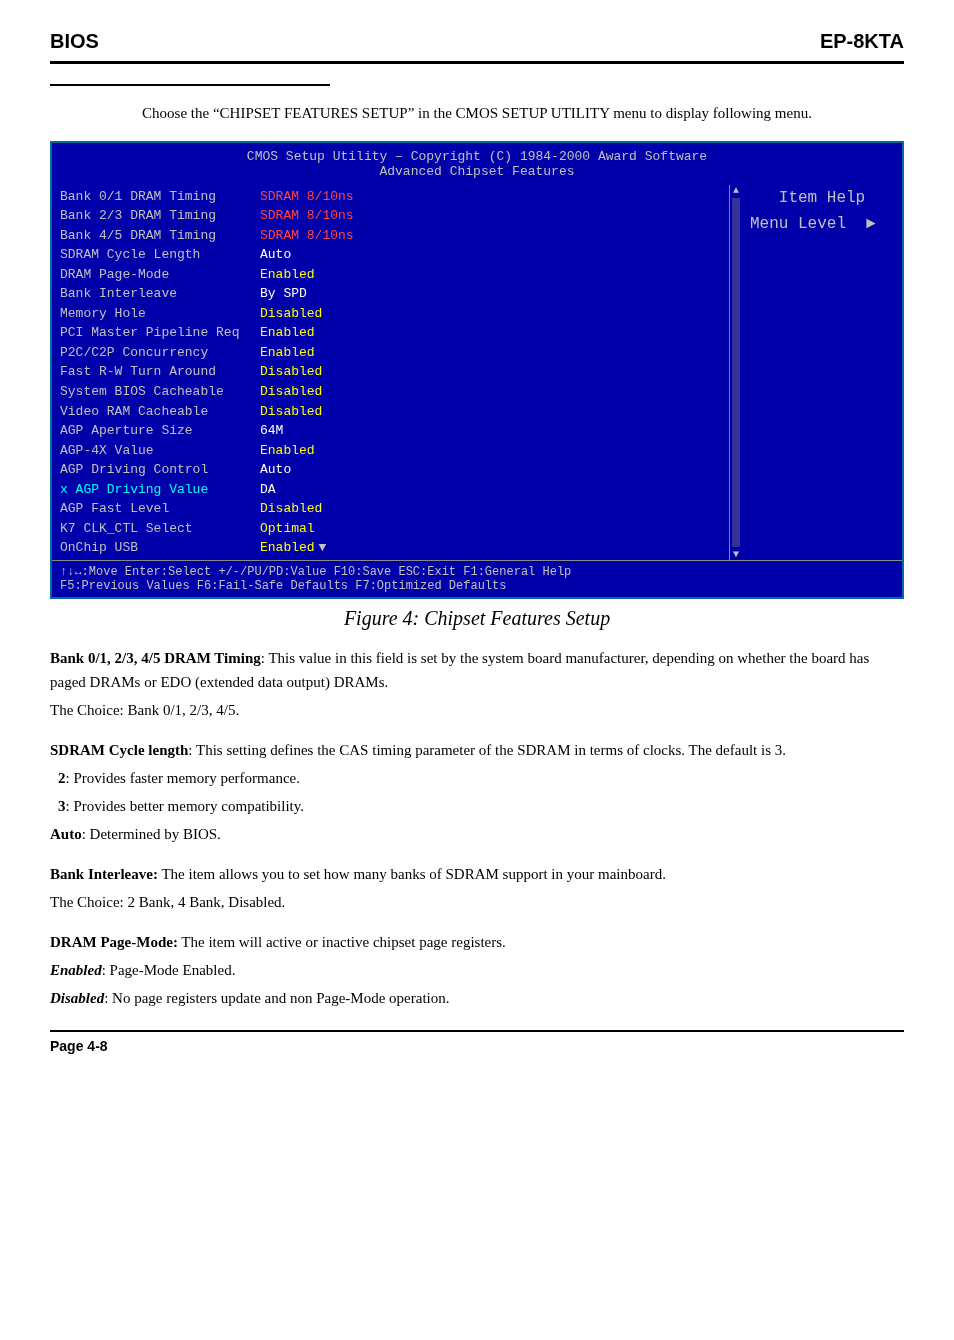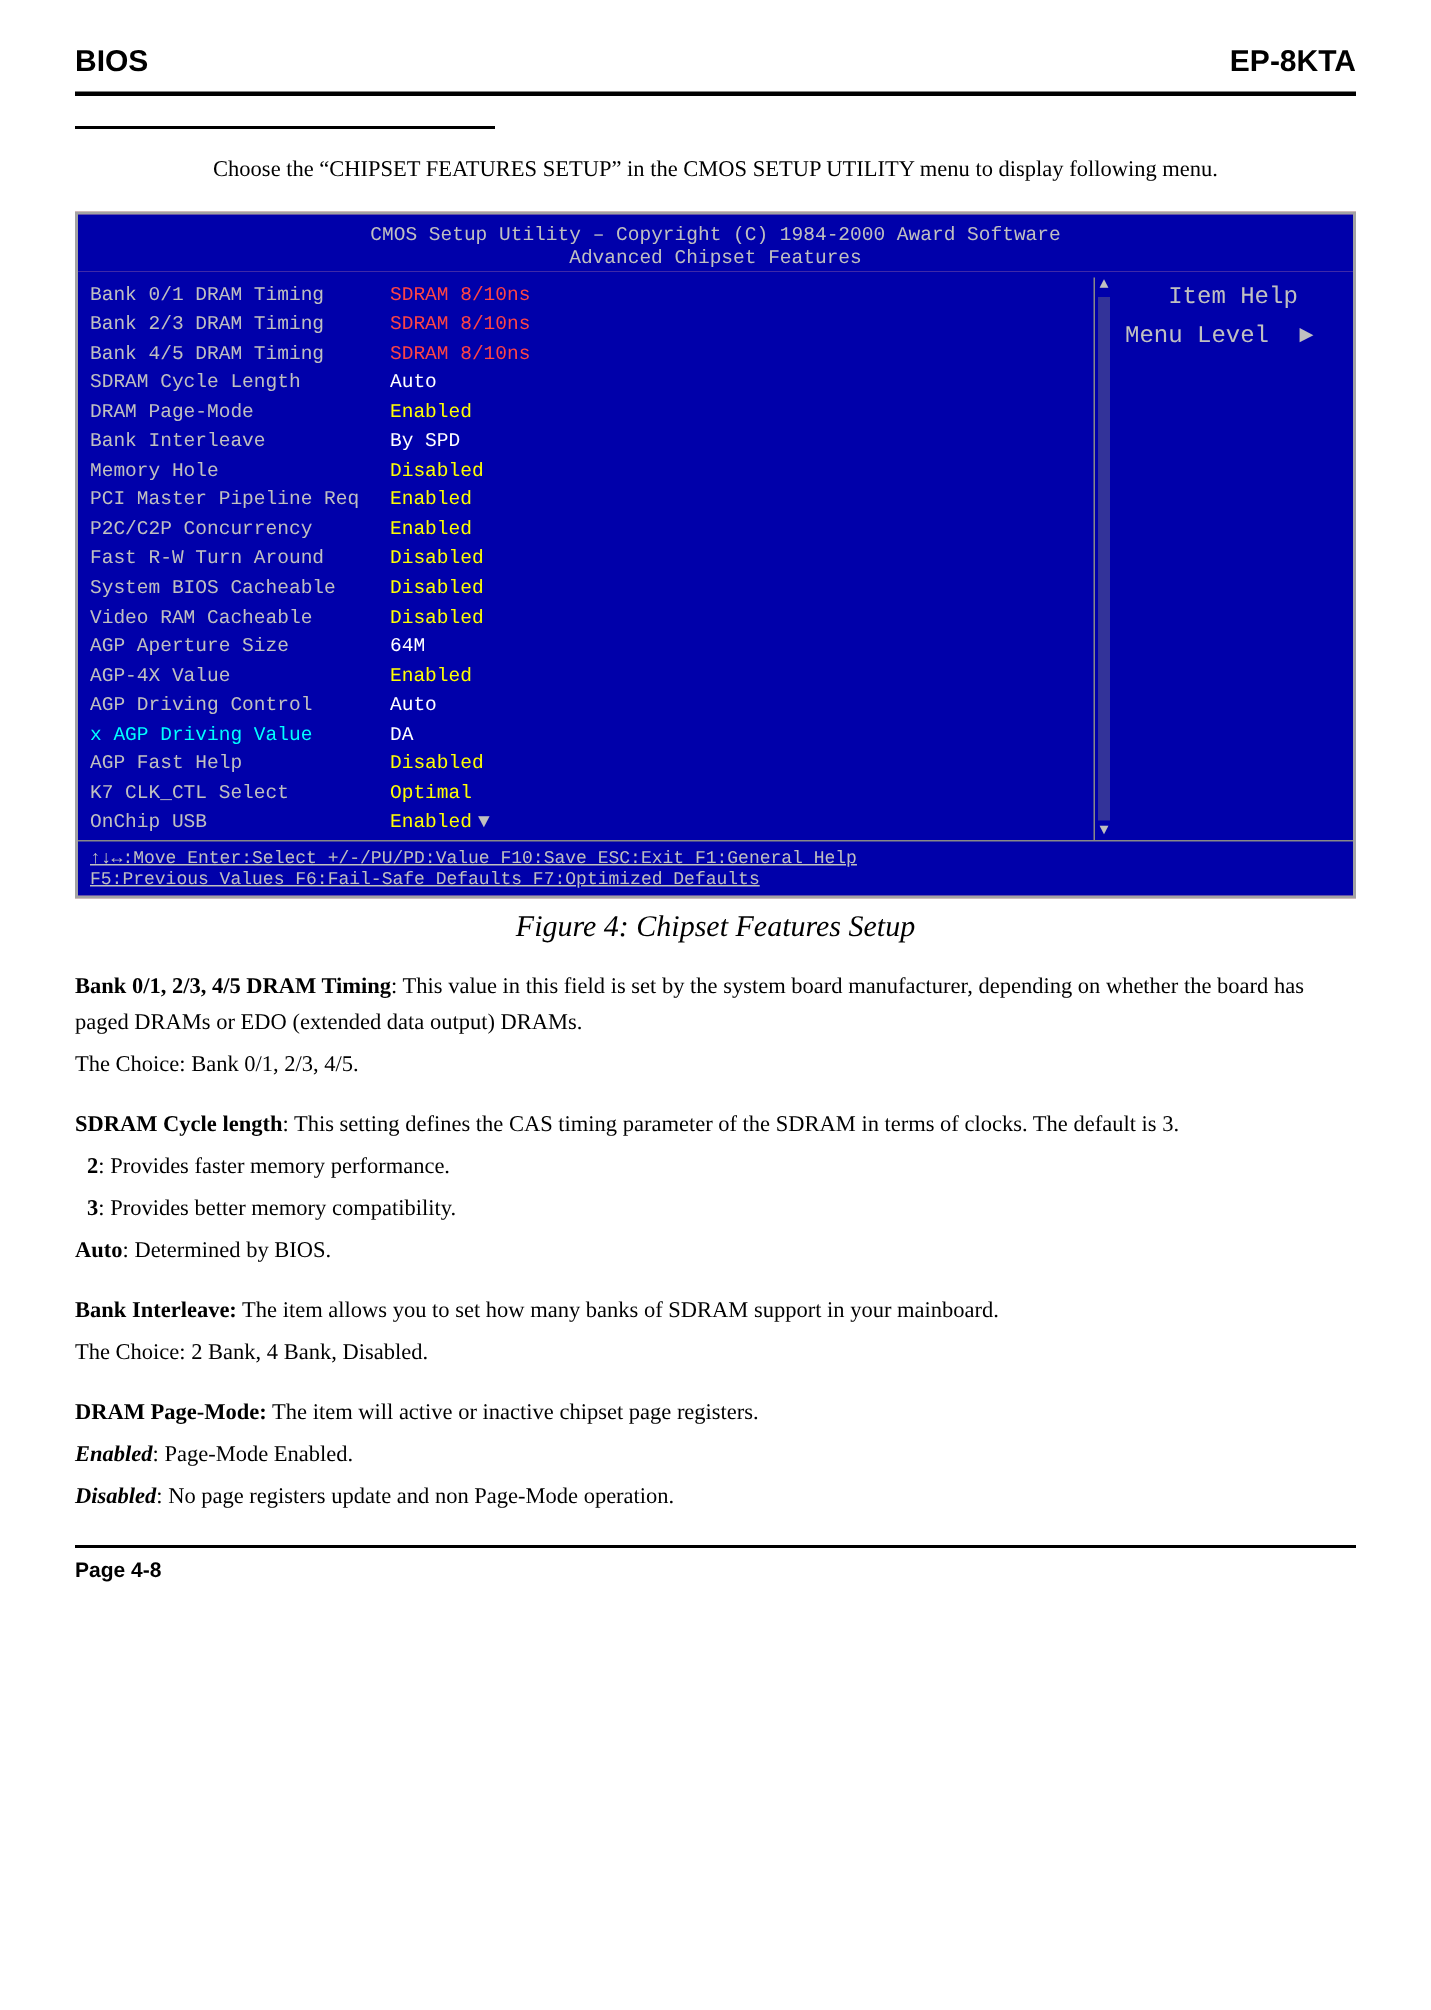--- a/index.html
+++ b/index.html
@@ -43,26 +43,26 @@
 
     .intro-text {
       font-size: 15px;
       margin-bottom: 16px;
       line-height: 1.5;
       text-align: center;
     }
 
     
     .bios-screen {
-      background: #fca5a5;
+      background: #c4b5fd;
       color: #c0c0c0;
       font-family: 'Courier New', Courier, monospace;
       font-size: 13px;
       padding: 0;
-      border: 2px solid #a3a3a3;
+      border: 2px solid #0369a1;
       margin-bottom: 8px;
       width: 100%;
     }
 
     .bios-title-bar {
       background: #0000aa;
       color: #c0c0c0;
       text-align: center;
       padding: 6px 4px 2px 4px;
       font-family: 'Courier New', Courier, monospace;
@@ -148,21 +148,20 @@
       margin: 2px 0;
     }
 
     .bios-footer {
       background: #0000aa;
       color: #c0c0c0;
       font-family: 'Courier New', Courier, monospace;
       font-size: 12px;
       padding: 4px 8px;
       border-top: 1px solid #888;
-      text-decoration: underline;
     }
 
     .bios-footer-row {
       display: flex;
       justify-content: space-between;
     }
 
     .figure-caption {
       text-align: center;
       font-style: italic;
@@ -288,21 +287,21 @@
         </div>
         <div class="bios-row">
           <span class="bios-label">AGP Driving Control</span>
           <span class="bios-value-white">Auto</span>
         </div>
         <div class="bios-row">
           <span class="bios-label bios-label-cyan">x AGP Driving Value</span>
           <span class="bios-value-white">DA</span>
         </div>
         <div class="bios-row">
-          <span class="bios-label">AGP Fast Help</span>
+          <span class="bios-label">AGP Fast Level</span>
           <span class="bios-value-yellow">Disabled</span>
         </div>
         <div class="bios-row">
           <span class="bios-label">K7 CLK_CTL Select</span>
           <span class="bios-value-yellow">Optimal</span>
         </div>
         <div class="bios-row">
           <span class="bios-label">OnChip USB</span>
           <span class="bios-value-yellow">Enabled</span>
           <span style="color:#c0c0c0; margin-left: 4px;">▼</span>

